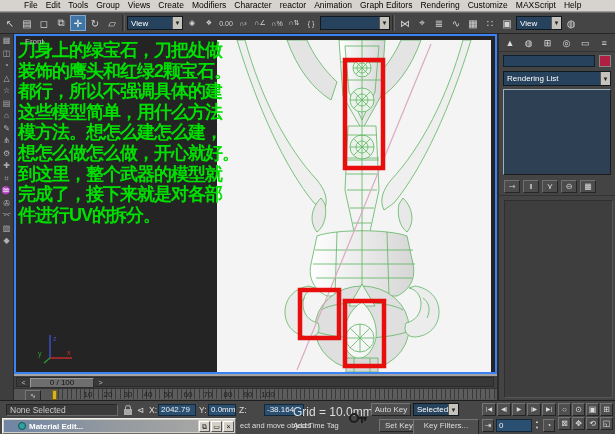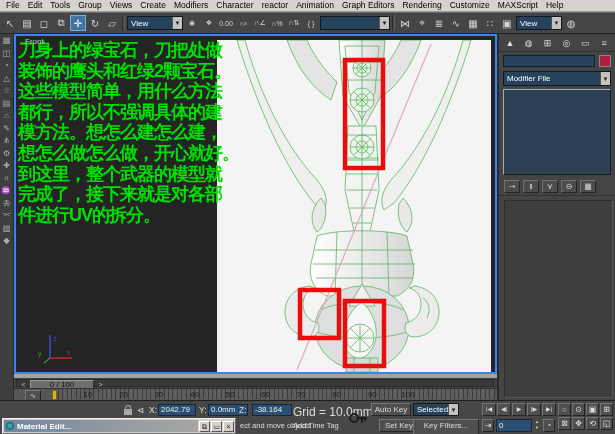--- a/index.html
+++ b/index.html
@@ -1,19 +1,19 @@
 <!DOCTYPE html>
 <html><head>
 <meta charset="utf-8">
 <style>
   *{box-sizing:border-box;margin:0;padding:0}
   html,body{width:615px;height:434px;overflow:hidden}
   body{font-family:"Liberation Sans",sans-serif;background:#474747;position:relative;font-size:9px}
   
-  .menubar{height:12px;background:#d6d3ce;display:flex;align-items:center;padding-left:2px;border-bottom:1px solid #9a9a9a}
+  .menubar{height:12px;background:#d6d3ce;display:flex;align-items:center;padding-left:20px;border-bottom:1px solid #9a9a9a}
   .menu-item{font-size:8.5px;color:#000;padding:0 4px;line-height:11px;white-space:nowrap}
   
   .toolbar{height:22px;background:#454545;border-top:1px solid #6a6a6a;border-bottom:1px solid #262626;display:flex;align-items:center;padding:0 2px;gap:1px}
   .tbicon{min-width:16px;height:16px;font-size:10px;color:#d4d4d4;display:flex;align-items:center;justify-content:center;white-space:nowrap;padding:0 1px}
   .tbicon.small{font-size:7px}
   .tbicon.active{background:#3f74a3;border:1px solid #7fa9d2;color:#fff}
   .sep{width:3px;height:16px;border-left:1px solid #2c2c2c;border-right:1px solid #5e5e5e;margin:0 1px}
   .dd{height:14px;background:#26425c;border:1px solid #101820;color:#fff;font-size:8px;display:flex;align-items:center;padding-left:3px}
   .dda{margin-left:auto;width:10px;align-self:stretch;background:#c6c3bd;color:#222;font-size:6px;display:flex;align-items:center;justify-content:center;border-left:1px solid #555}
   
@@ -21,28 +21,28 @@
   .leftbar{width:14px;background:#3e3e3e;display:flex;flex-direction:column;align-items:center;padding-top:3px;gap:4.5px;border-right:1px solid #2a2a2a}
   .leftbar span{font-size:8px;color:#b0b0b0;line-height:8px}
   .center{width:483px;display:flex;flex-direction:column}
   .viewport{height:340px;background:#242424;position:relative;border:2px solid #3b82f6;overflow:hidden}
   .vplabel{position:absolute;left:9px;top:1px;font-size:8px;color:#c8c8c8;z-index:7}
   .whitearea{position:absolute;left:201px;top:4px;width:274px;height:332px;z-index:1}
   .overlay{position:absolute;left:2px;top:4px;width:234px;z-index:5;color:#00e000;font-weight:bold;font-size:18px;line-height:20.6px;letter-spacing:-1px}
   .overlay span{display:block;white-space:nowrap}
   .tripod{position:absolute;left:20px;bottom:6px;z-index:6}
   
-  .timeslider{height:14px;background:#404040;position:relative;border-top:4px solid #a3a3a3}
+  .timeslider{height:14px;background:#404040;position:relative;border-top:2px solid #a3a3a3}
   .ts-track{position:absolute;left:2px;right:3px;top:1px;bottom:1px;background:#383838;border:1px solid #2b2b2b}
   .ts-arrow{position:absolute;top:2px;width:9px;height:9px;color:#c0c0c0;font-size:7px;line-height:9px;text-align:center}
   .ts-handle{position:absolute;left:16px;top:1.5px;width:64px;height:10px;background:#6e6e6e;border:1px solid #999;border-bottom-color:#2e2e2e;border-right-color:#2e2e2e;color:#111;font-size:8px;line-height:8px;text-align:center}
   
   .trackbar{height:12px;background:#565656;position:relative;border-top:1px solid #333}
   .tb-ticks{position:absolute;left:44px;right:2px;top:0;bottom:1px;background:repeating-linear-gradient(90deg,#3a3a3a 0 1px,#5d5d5d 1px 4.4px)}
-  .tb-nums{position:absolute;left:64px;width:340px;top:1px;display:flex;justify-content:space-between;z-index:2}
+  .tb-nums{position:absolute;left:64px;width:340px;top:1px;display:flex;z-index:2}
   .tb-nums span{width:20px;text-align:center;font-size:8px;color:#1e1e1e}
   .tb-marker{position:absolute;left:38px;top:1px;width:5px;height:10px;background:#d8b422;border:1px solid #7c650e;z-index:3}
   .curvebtn{position:absolute;left:11px;top:0.5px;width:16px;height:11px;background:#4f4f4f;border:1px solid #777;border-bottom-color:#222;border-right-color:#222;color:#ddd;font-size:7px;line-height:9px;text-align:center}
   
   .panel{width:118px;background:#444;border-left:2px solid #2b2b2b;display:flex;flex-direction:column}
   .tabs{height:18px;display:flex;align-items:center;padding:1px 2px;gap:1px;border-bottom:1px solid #333}
   .tabs span{width:18px;height:15px;font-size:9px;color:#ddd;display:flex;align-items:center;justify-content:center}
   .namerow{height:18px;display:flex;align-items:center;padding:2px 4px;gap:4px}
   .namefield{flex:1;height:12px;background:#26425c;border:1px solid #10202e}
   .swatch{width:12px;height:12px;background:#b01f42;border:1px solid #888}
@@ -59,21 +59,21 @@
   .slabel{color:#ddd;font-size:8.5px}
   .sbtn{background:#4f4f4f;border-top:1px solid #757575;border-left:1px solid #757575;border-right:1px solid #242424;border-bottom:1px solid #242424;color:#ddd;font-size:8px;text-align:center}
   .pbrow{display:flex;gap:1px}
   .pbrow span{width:14px;height:13px;background:#4f4f4f;border-top:1px solid #757575;border-left:1px solid #757575;border-right:1px solid #242424;border-bottom:1px solid #242424;color:#ddd;font-size:6px;line-height:11px;text-align:center;white-space:nowrap}
   .navgrid{display:grid;grid-template-columns:repeat(4,13px);grid-auto-rows:13px;gap:1px}
   .navgrid span{background:#4f4f4f;border-top:1px solid #757575;border-left:1px solid #757575;border-right:1px solid #242424;border-bottom:1px solid #242424;color:#ddd;font-size:8px;line-height:11px;text-align:center}
   .lockicon{width:8px;height:6px;background:#a8a8a8;position:relative;margin-top:4px}
   .lockicon::before{content:"";position:absolute;left:1px;top:-4px;width:4px;height:4px;border:1px solid #a8a8a8;border-bottom:none;border-radius:3px 3px 0 0}
   
   .matwin{position:absolute;left:2px;top:17px;width:234px;height:16px;background:#d4d0c8;border:1px solid #f0f0f0;border-right-color:#6a6a6a;border-bottom-color:#6a6a6a;display:flex;align-items:center;padding:1px}
-  .mattitle{flex:1;height:12px;background:linear-gradient(90deg,#6f85a4 0%,#93999f 55%,#a6a6a4 100%);display:flex;align-items:center;gap:3px;padding-left:2px;color:#fff;font-size:8px;font-weight:bold;overflow:hidden;white-space:nowrap}
+  .mattitle{flex:1;height:12px;background:linear-gradient(90deg,#6f85a4 0%,#93999f 55%,#a6a6a4 100%);display:flex;align-items:center;gap:3px;padding-left:14px;color:#fff;font-size:8px;font-weight:bold;overflow:hidden;white-space:nowrap}
   .maticon{width:8px;height:8px;border-radius:50%;background:#2fa3a0;border:1px solid #155;flex:0 0 auto}
   .matbtn{width:11px;height:11px;background:#d4d0c8;border:1px solid #fff;border-right-color:#555;border-bottom-color:#555;color:#111;font-size:7px;line-height:9px;text-align:center;margin-left:1px;flex:0 0 auto}
 </style>
 </head>
 <body>
 
 <div class="menubar">
     <span class="menu-item">File</span>
     <span class="menu-item">Edit</span>
     <span class="menu-item">Tools</span>
@@ -211,22 +211,22 @@
             <rect x="128" y="20" width="38" height="108"></rect>
             <rect x="83" y="250" width="39" height="48"></rect>
             <rect x="128" y="261" width="39" height="65"></rect>
           </g>
         </svg>
       </div>
 
       <div class="overlay">
           <span>刀身上的绿宝石，刀把处做</span>
           <span>装饰的鹰头和红绿2颗宝石。</span>
+          <span>都行，所以不强调具体的建</span>
           <span>这些模型简单，用什么方法</span>
-          <span>都行，所以不强调具体的建</span>
           <span>模方法。想怎么建怎么建，</span>
           <span>想怎么做怎么做，开心就好。</span>
           <span>到这里，整个武器的模型就</span>
           <span>完成了，接下来就是对各部</span>
           <span>件进行UV的拆分。</span>
         </div>
 
       <svg class="tripod" width="44" height="36">
         <line x1="14" y1="5" x2="14" y2="28" stroke="#3a52cc" stroke-width="1.4"></line>
         <line x1="14" y1="28" x2="36" y2="28" stroke="#cc2b2b" stroke-width="1.4"></line>
@@ -270,44 +270,45 @@
         <span>⊞</span>
         <span>◎</span>
         <span>▭</span>
         <span>≡</span>
       </div>
     <div class="namerow">
       <div class="namefield"></div>
       <div class="swatch"></div>
     </div>
     <div class="dd modlist">
-      <span>Modifier File</span>
+      <span>Rendering List</span>
       <span class="dda">▼</span>
     </div>
     <div class="stackbox"></div>
     <div class="stackbtns">
         <span>⊸</span>
         <span>‖</span>
         <span>⋎</span>
         <span>⊖</span>
         <span>▦</span>
       </div>
     <div class="panelempty"></div>
   </div>
 </div>
 
 <div class="statusbar">
+  <div class="abs sunken" style="left:6px;top:3px;width:112px;height:12px;color:#ccc;font-size:8.5px;line-height:10px;padding-left:3px">None Selected</div>
   <div class="abs lockicon" style="left:124px;top:4px"></div>
   <span class="abs slabel" style="left:137px;top:4px">⊲</span>
   <span class="abs slabel" style="left:149px;top:4px">X:</span>
   <div class="abs bfield" style="left:158px;top:3px;width:38px;height:12px">2042.79</div>
   <span class="abs slabel" style="left:199px;top:4px">Y:</span>
-  <div class="abs bfield" style="left:208px;top:3px;width:40px;height:12px">0.0mm</div>
+  <div class="abs bfield" style="left:208px;top:3px;width:28px;height:12px">0.0mm</div>
   <span class="abs slabel" style="left:239px;top:4px">Z:</span>
-  <div class="abs bfield" style="left:252px;top:3px;width:40px;height:12px">-38.164</div>
+  <div class="abs bfield" style="left:264px;top:3px;width:40px;height:12px">-38.164</div>
   <span class="abs slabel" style="left:293px;top:4px;font-size:12px">Grid = 10.0mm</span>
 
   <svg class="abs" style="left:348px;top:4px" width="20" height="26">
     <circle cx="6" cy="13" r="4" fill="none" stroke="#1e1e1e" stroke-width="2"></circle>
     <path d="M10,13 L19,13 M14,13 L14,18 M17,13 L17,16" stroke="#1e1e1e" stroke-width="2" fill="none"></path>
   </svg>
 
   <div class="abs sbtn" style="left:371px;top:2px;width:40px;height:13px;line-height:11px">Auto Key</div>
   <div class="abs sbtn" style="left:379px;top:18px;width:40px;height:13px;line-height:11px">Set Key</div>
 

